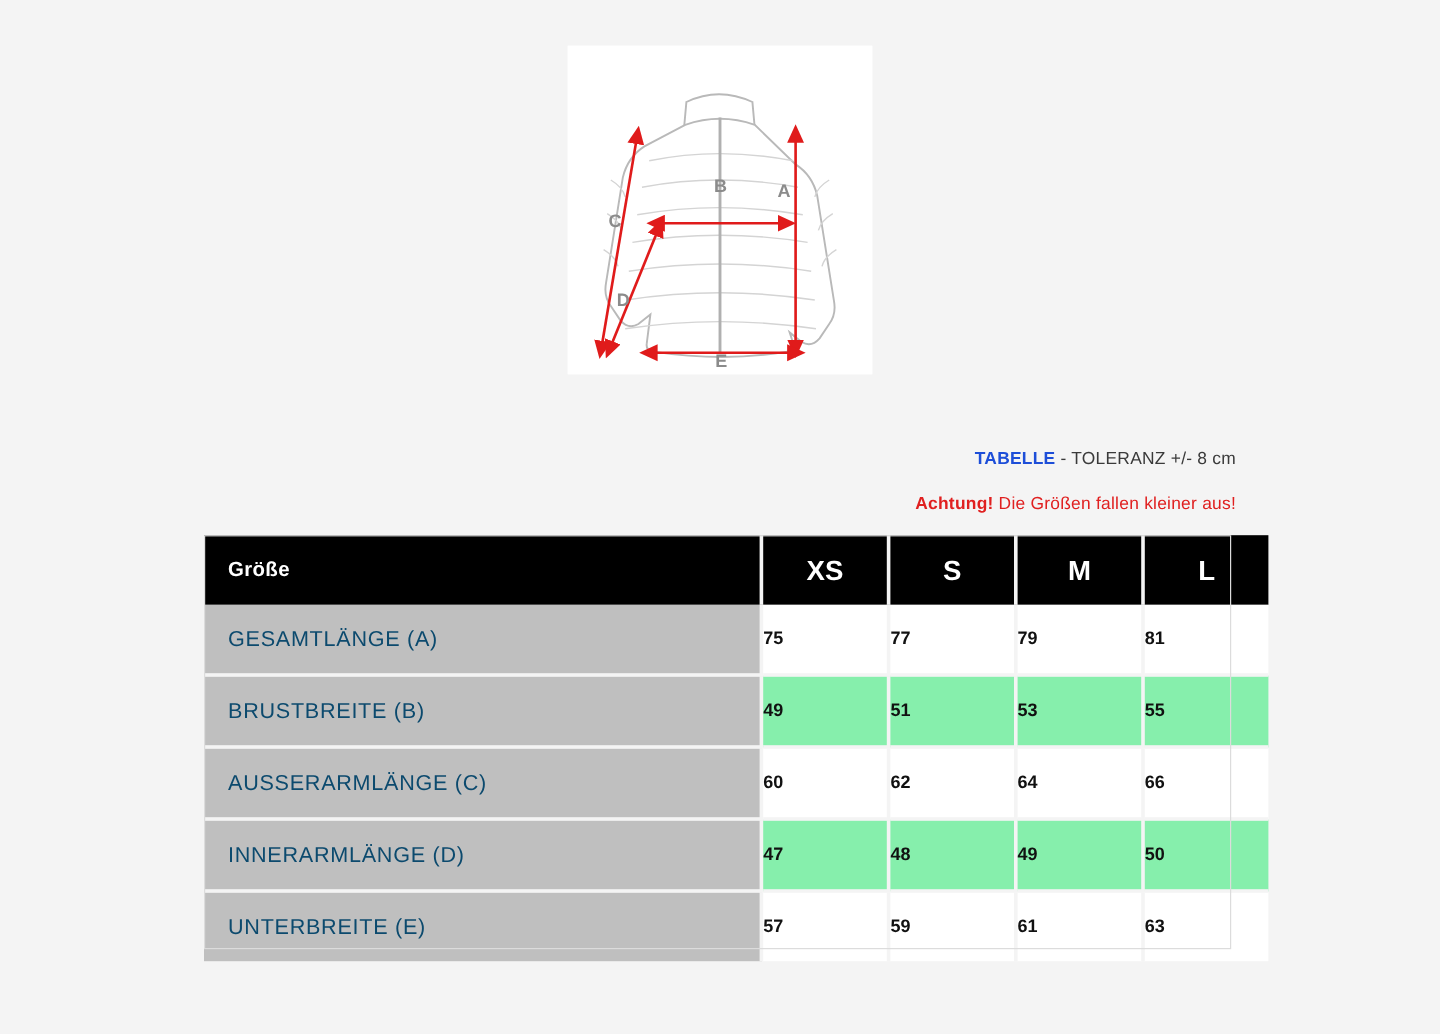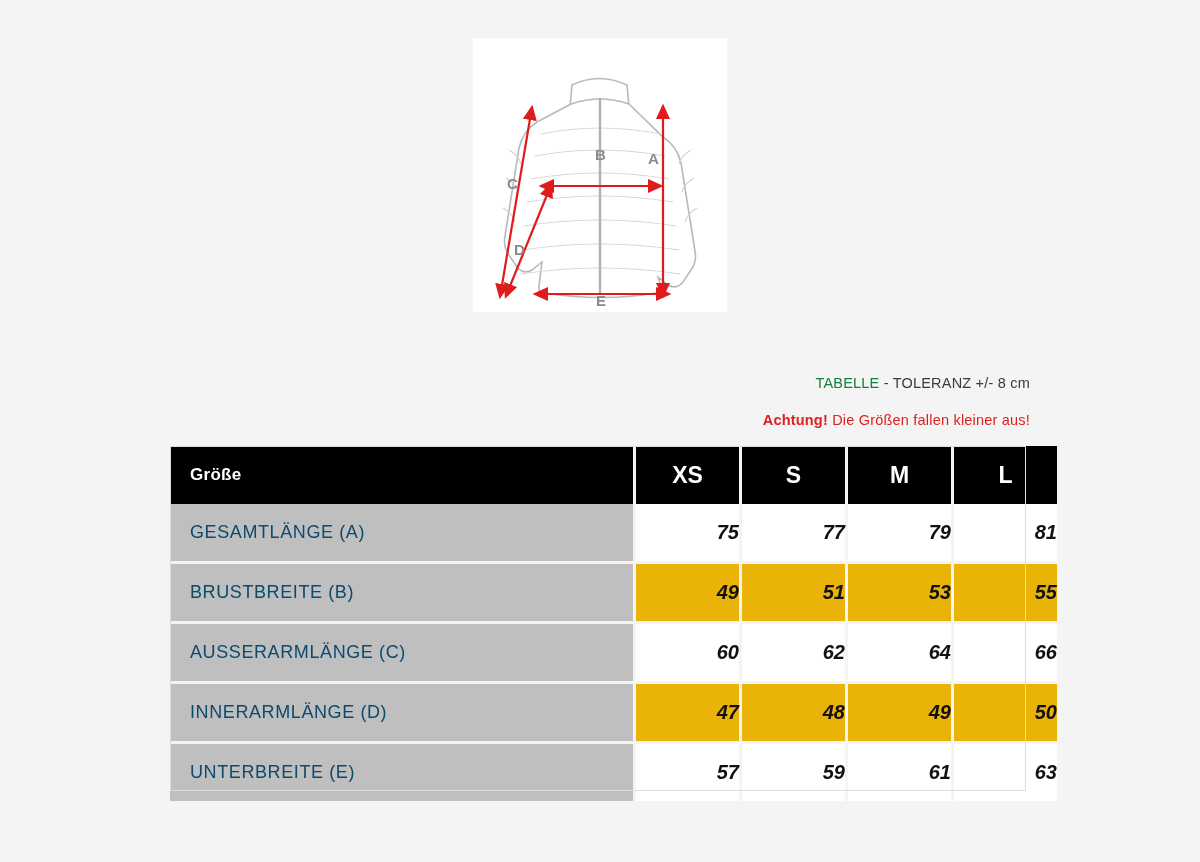--- a/index.html
+++ b/index.html
@@ -42,22 +42,22 @@
     right: 170px;
     text-align: right;
     font-size: 14.5px;
     color: #3a3a3a;
     letter-spacing: 0.2px;
     white-space: nowrap;
   }
   .caption-line.c1 { top: 375px; }
   .caption-line.c2 { top: 412px; }
   .caption-strong {
-    font-weight: normal;
-    color: #15803d;
+    font-weight: bold;
+    color: #1d4ed8;
   }
   .caption-warn {
     font-weight: bold;
     color: #e02020;
   }
   .caption-warn-text {
     color: #e02020;
     margin-top: 38px;
   }
 
@@ -112,28 +112,27 @@
     font-size: 18px;
     letter-spacing: 0.6px;
     padding-left: 20px !important;
     border-right: 3px solid #f4f4f4;
     border-bottom: 3px solid #f4f4f4;
   }
   .data-row:last-child .cell-label { border-bottom: none; }
   .cell-val {
     background: #ffffff;
     color: #111111;
-    font-size: 20px;
-    font-weight: bold;
-    text-align: right;
+    font-size: 15px;
+    font-weight: bold;
+    text-align: left;
     border-right: 3px solid #f4f4f4;
     border-bottom: 3px solid #f4f4f4;
-    font-style: italic;
-  }
-  .data-row.alt .cell-val { background: #eab308; padding-left: 28px; }
+  }
+  .data-row.alt .cell-val { background: #86efac; }
   .cell-val.last { border-right: none; }
   .data-row:last-child .cell-val { border-bottom: none; margin-left: 16px; }
 
   .table-border {
     position: absolute;
     left: 170px;
     top: 446px;
     width: 856px;
     height: 345px;
     border: 1px solid #dcdcdc;

